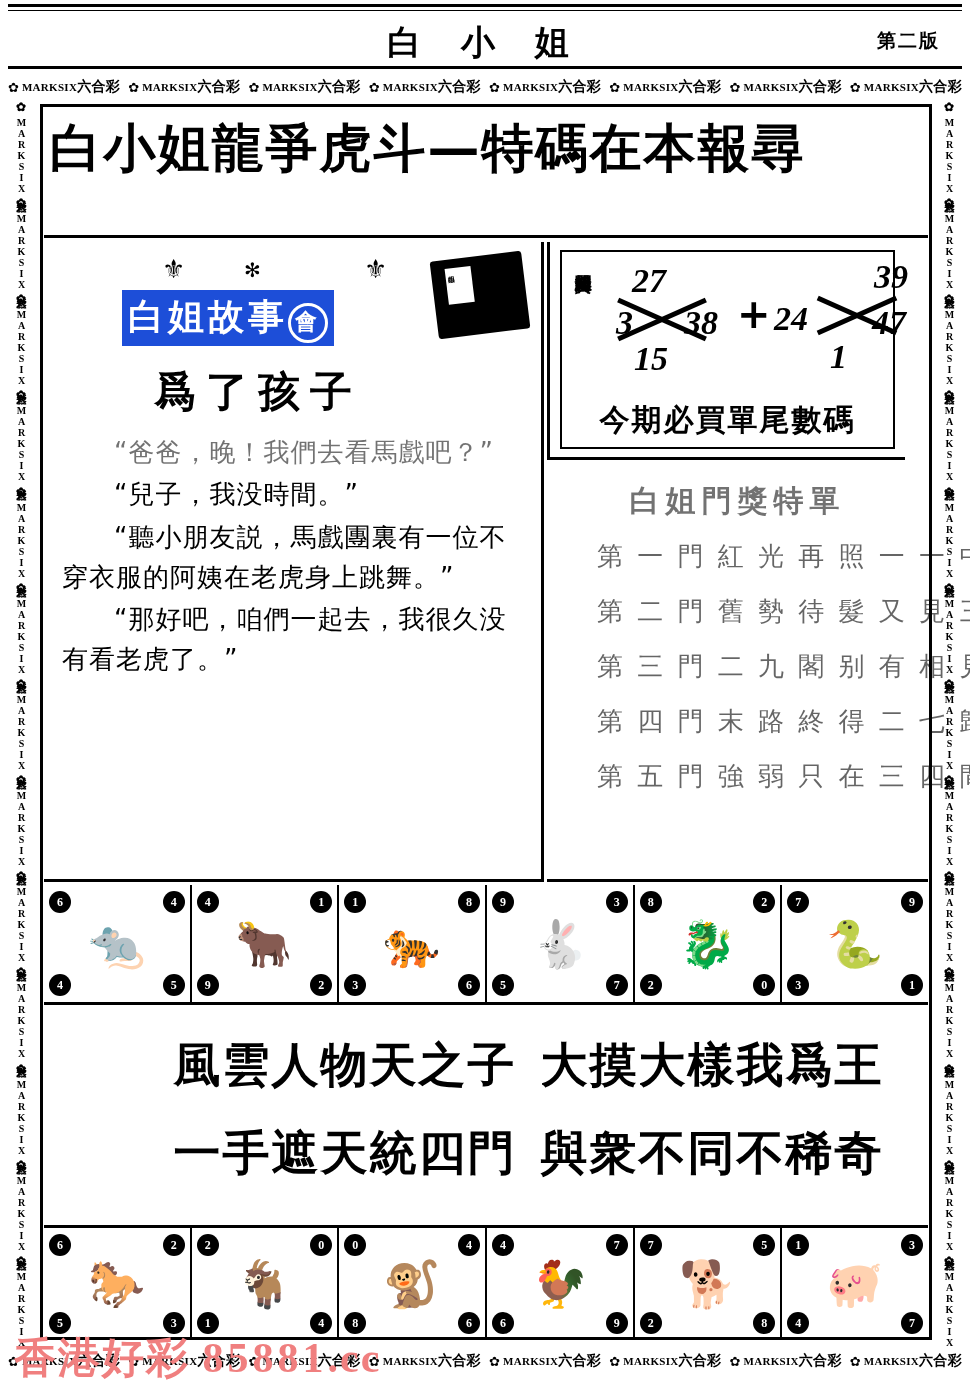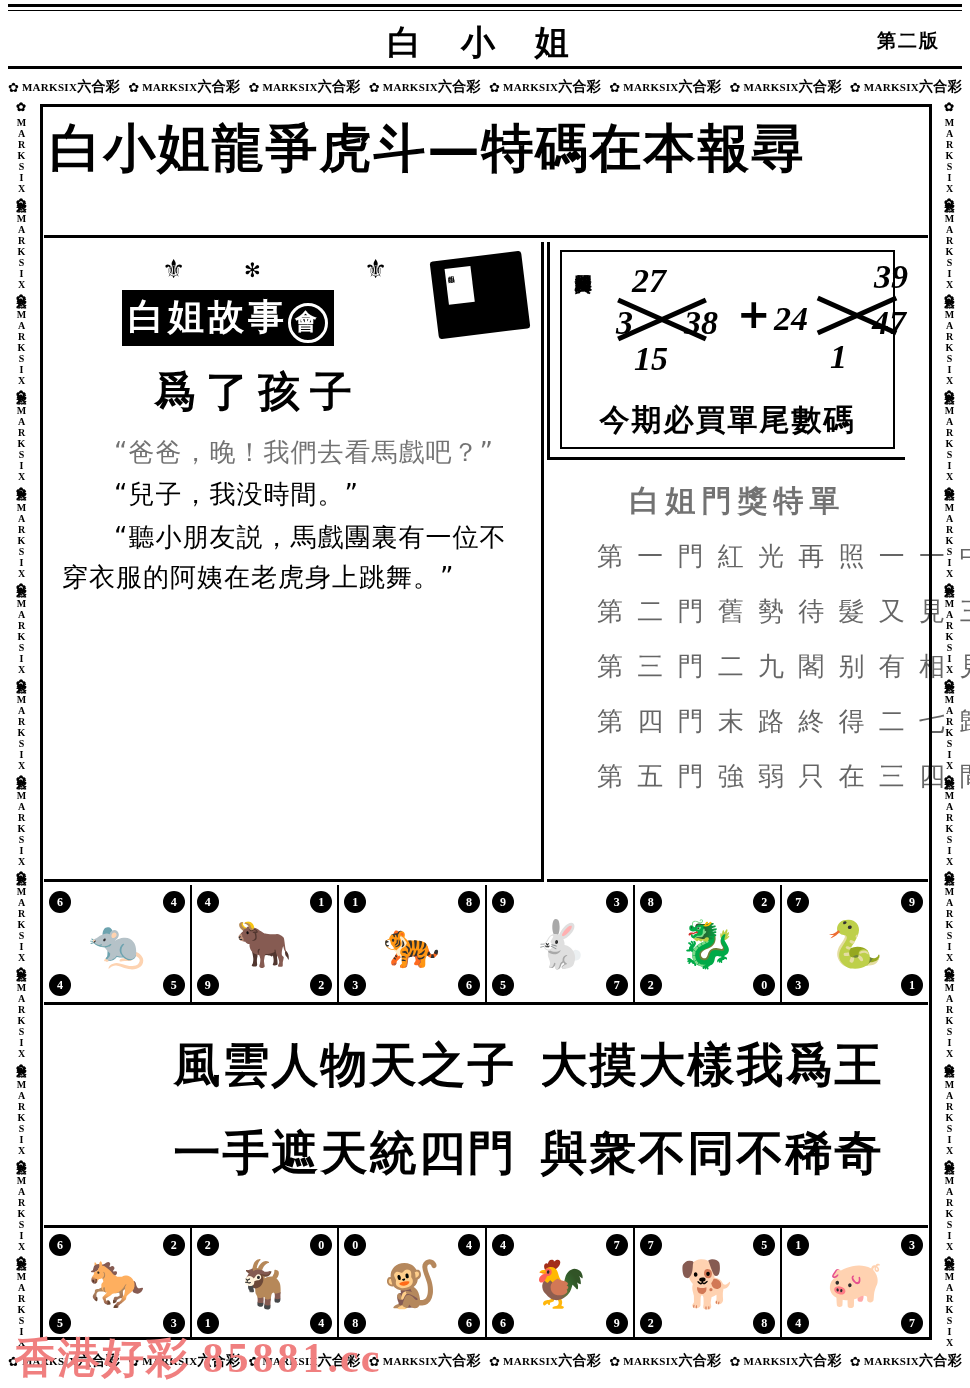--- a/index.html
+++ b/index.html
@@ -35,21 +35,21 @@
   
   .frame{position:absolute;left:40px;top:104px;width:892px;height:1236px;border:3px solid #000;box-sizing:border-box;}
 
   
   .banner{position:absolute;left:44px;top:108px;width:884px;height:130px;box-sizing:border-box;border-bottom:3px solid #000;}
   .banner-main{position:absolute;left:0;top:6px;width:767px;text-align:center;font-size:52px;font-weight:bold;letter-spacing:2px;font-family:"DejaVu Sans","Liberation Sans",sans-serif;}
   .banner-sub{position:absolute;left:0;top:82px;width:884px;text-align:center;font-size:24px;font-weight:bold;letter-spacing:2px;}
 
   
   .storybox{position:absolute;left:44px;top:242px;width:500px;height:640px;border-right:3px solid #000;border-bottom:3px solid #000;box-sizing:border-box;}
-  .story-title{position:absolute;left:78px;top:48px;font-size:36px;font-weight:bold;letter-spacing:4px;background:#000000;color:#fff;padding:3px 6px;}
+  .story-title{position:absolute;left:78px;top:48px;font-size:36px;font-weight:bold;letter-spacing:4px;background:#1d4ed8;color:#fff;padding:3px 6px;}
   .story-title .circ{display:inline-block;border:3px solid #fff;border-radius:50%;width:34px;height:34px;line-height:32px;text-align:center;font-size:22px;}
   .tulip{position:absolute;font-size:26px;}
   .sparkle{position:absolute;font-size:20px;}
   .bookicon{position:absolute;left:390px;top:14px;width:92px;height:78px;transform:rotate(-7deg);}
   .bookicon .cover{position:absolute;inset:0;background:#000;border-radius:3px;}
   .bookicon .label{position:absolute;left:14px;top:9px;width:26px;height:36px;background:#fff;}
   .bookicon .label span{display:block;writing-mode:vertical-rl;text-orientation:upright;font-size:7px;text-align:center;margin-top:2px;}
   .story-heading{position:absolute;left:110px;top:122px;font-size:42px;font-weight:bold;letter-spacing:10px;}
   .story-body{position:absolute;left:18px;top:190px;width:468px;font-size:26px;line-height:1.55;letter-spacing:1px;font-family:"DejaVu Sans","Liberation Sans",sans-serif;}
   .story-body p{margin:0 0 2px 0;text-indent:2em;}
@@ -277,20 +277,21 @@
     </div>
 
     <div class="story-title"><span>白姐故事</span><span class="circ">會</span></div>
 
     <div class="story-heading">爲了孩子</div>
 
     <div class="story-body">
       <p class="faded">“爸爸，晚！我們去看馬戲吧？”</p>
       <p>“兒子，我没時間。”</p>
       <p>“聽小朋友説，馬戲團裏有一位不穿衣服的阿姨在老虎身上跳舞。”</p>
+      <p>“那好吧，咱們一起去，我很久没有看老虎了。”</p>
     </div>
   </div>
 
   <div class="calcbox">
     <div class="calc-inner">
       <div class="calc-vlabel">白姐最閒資料</div>
 
       <div class="num" style="left:54px;top:52px;font-size:34px;">3</div>
       <div class="num" style="left:70px;top:10px;font-size:34px;">27</div>
       <div class="num" style="left:72px;top:88px;font-size:34px;">15</div>

